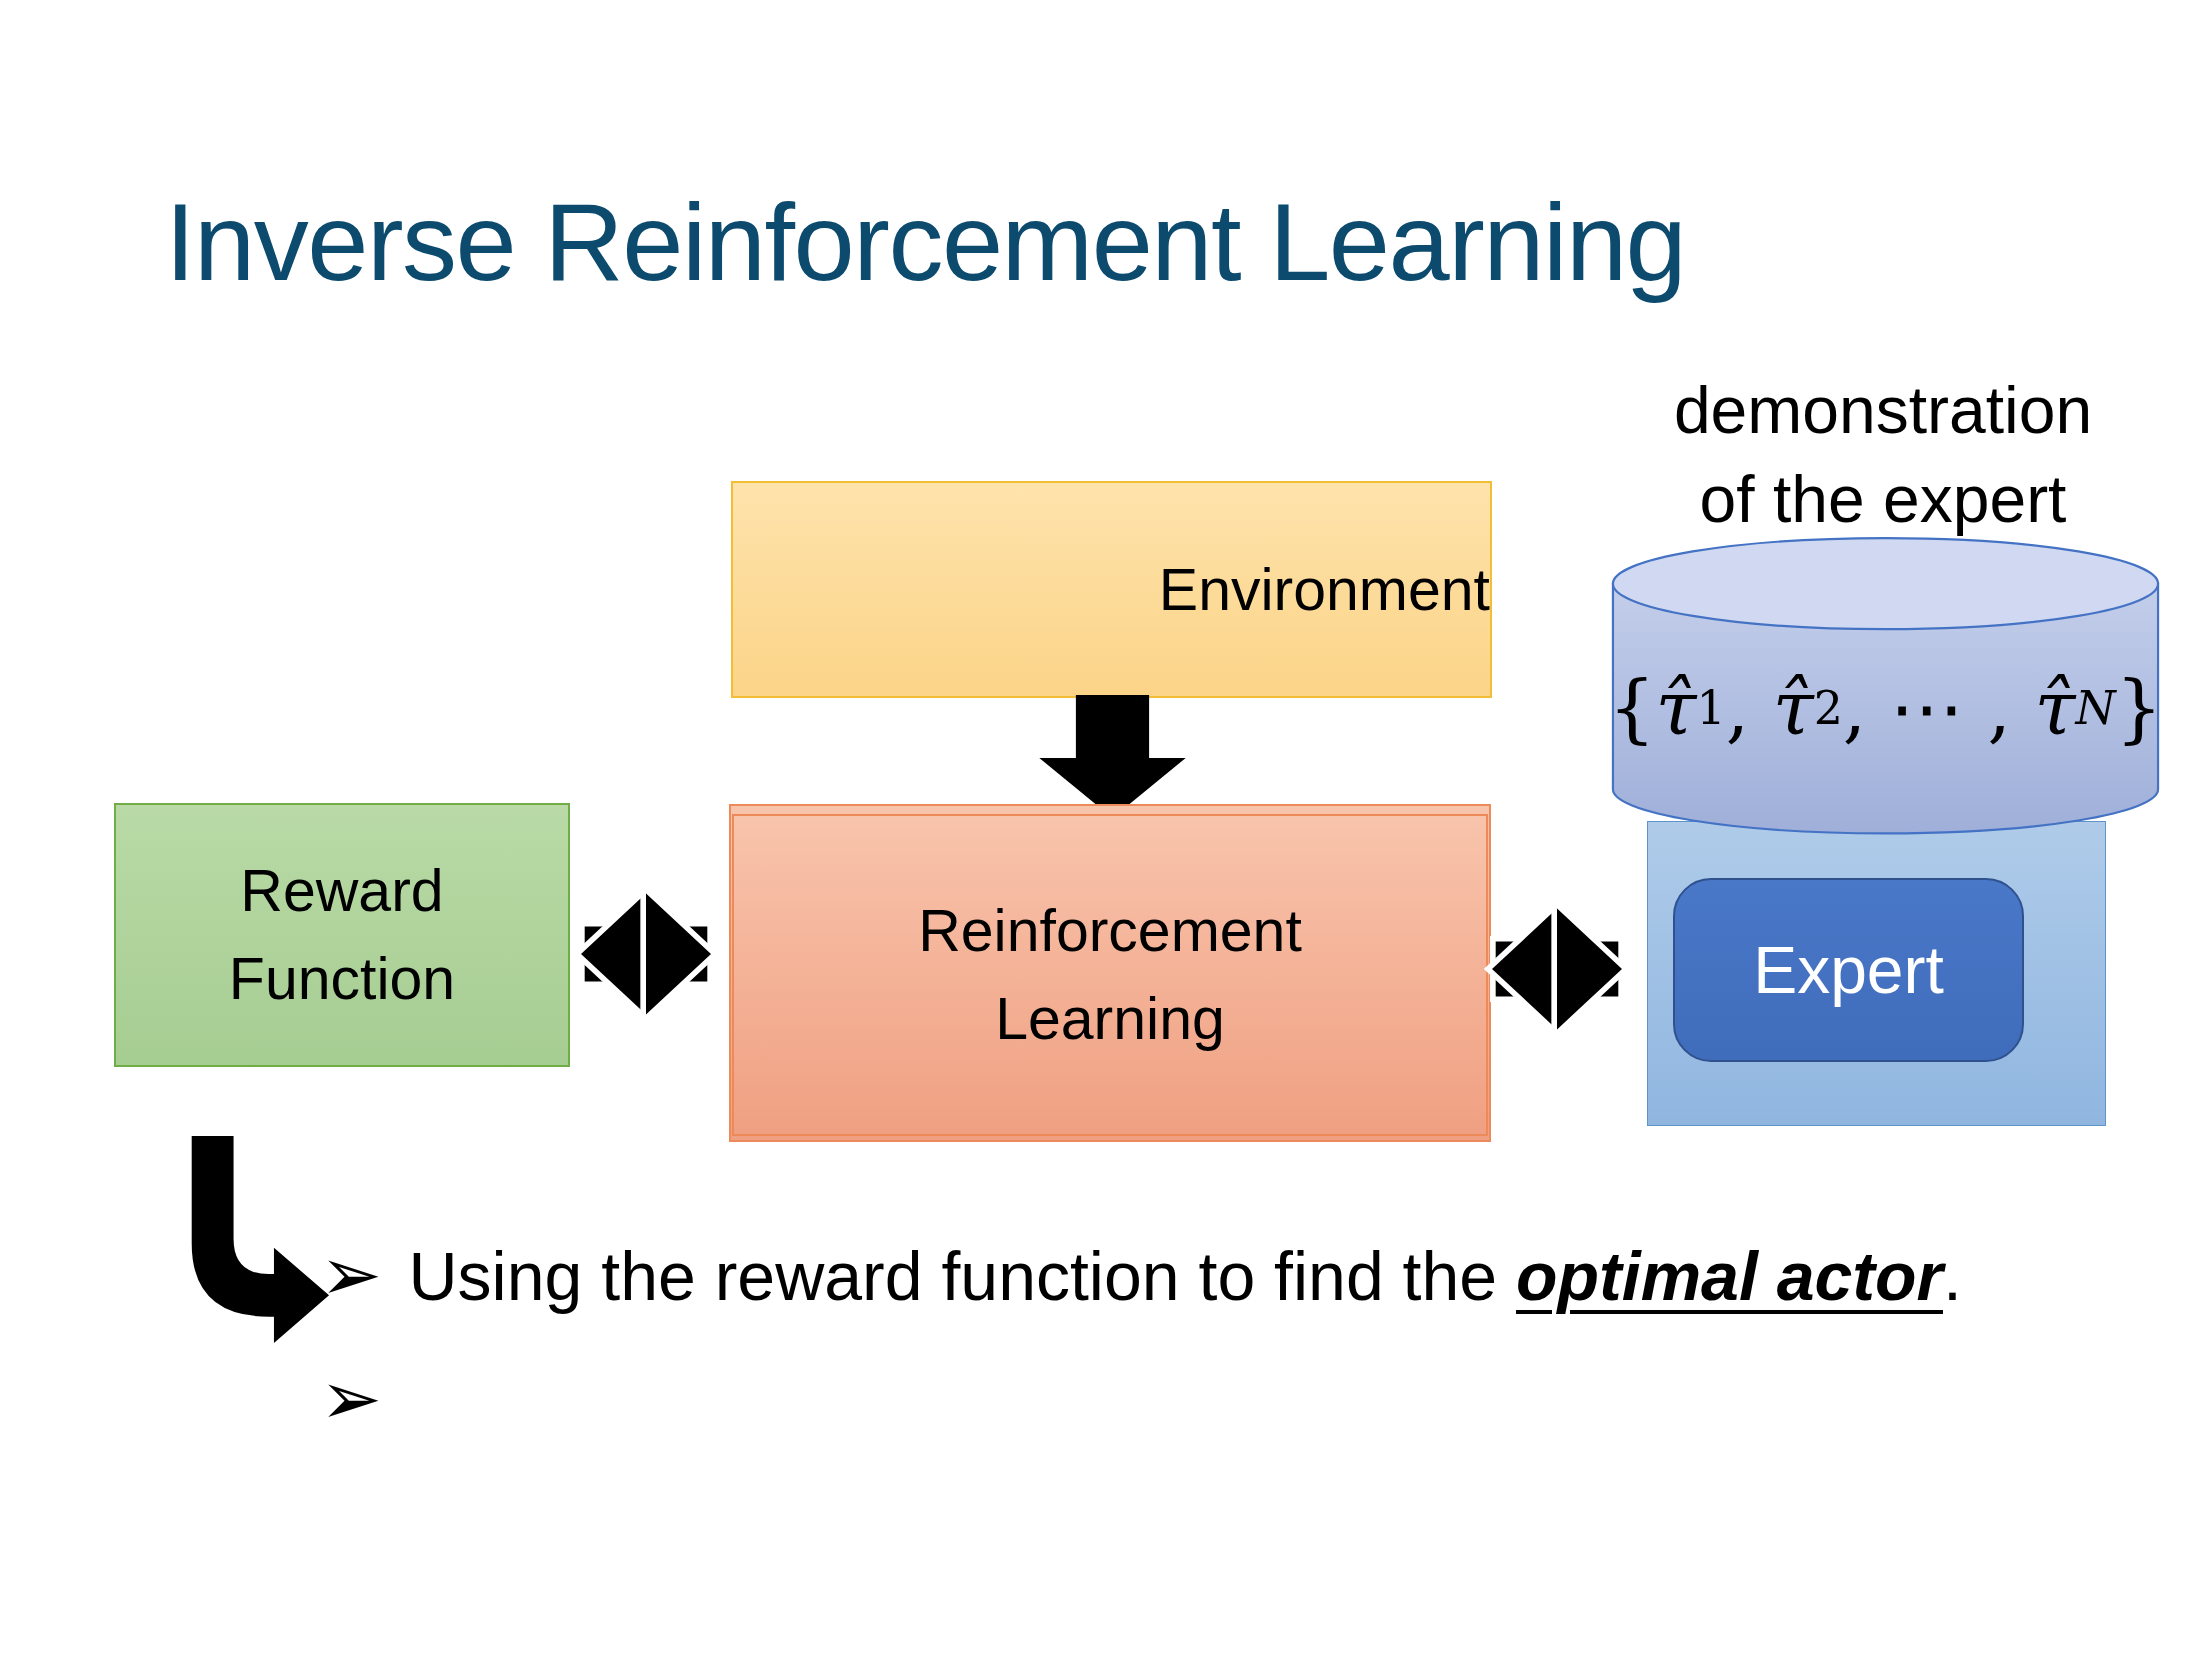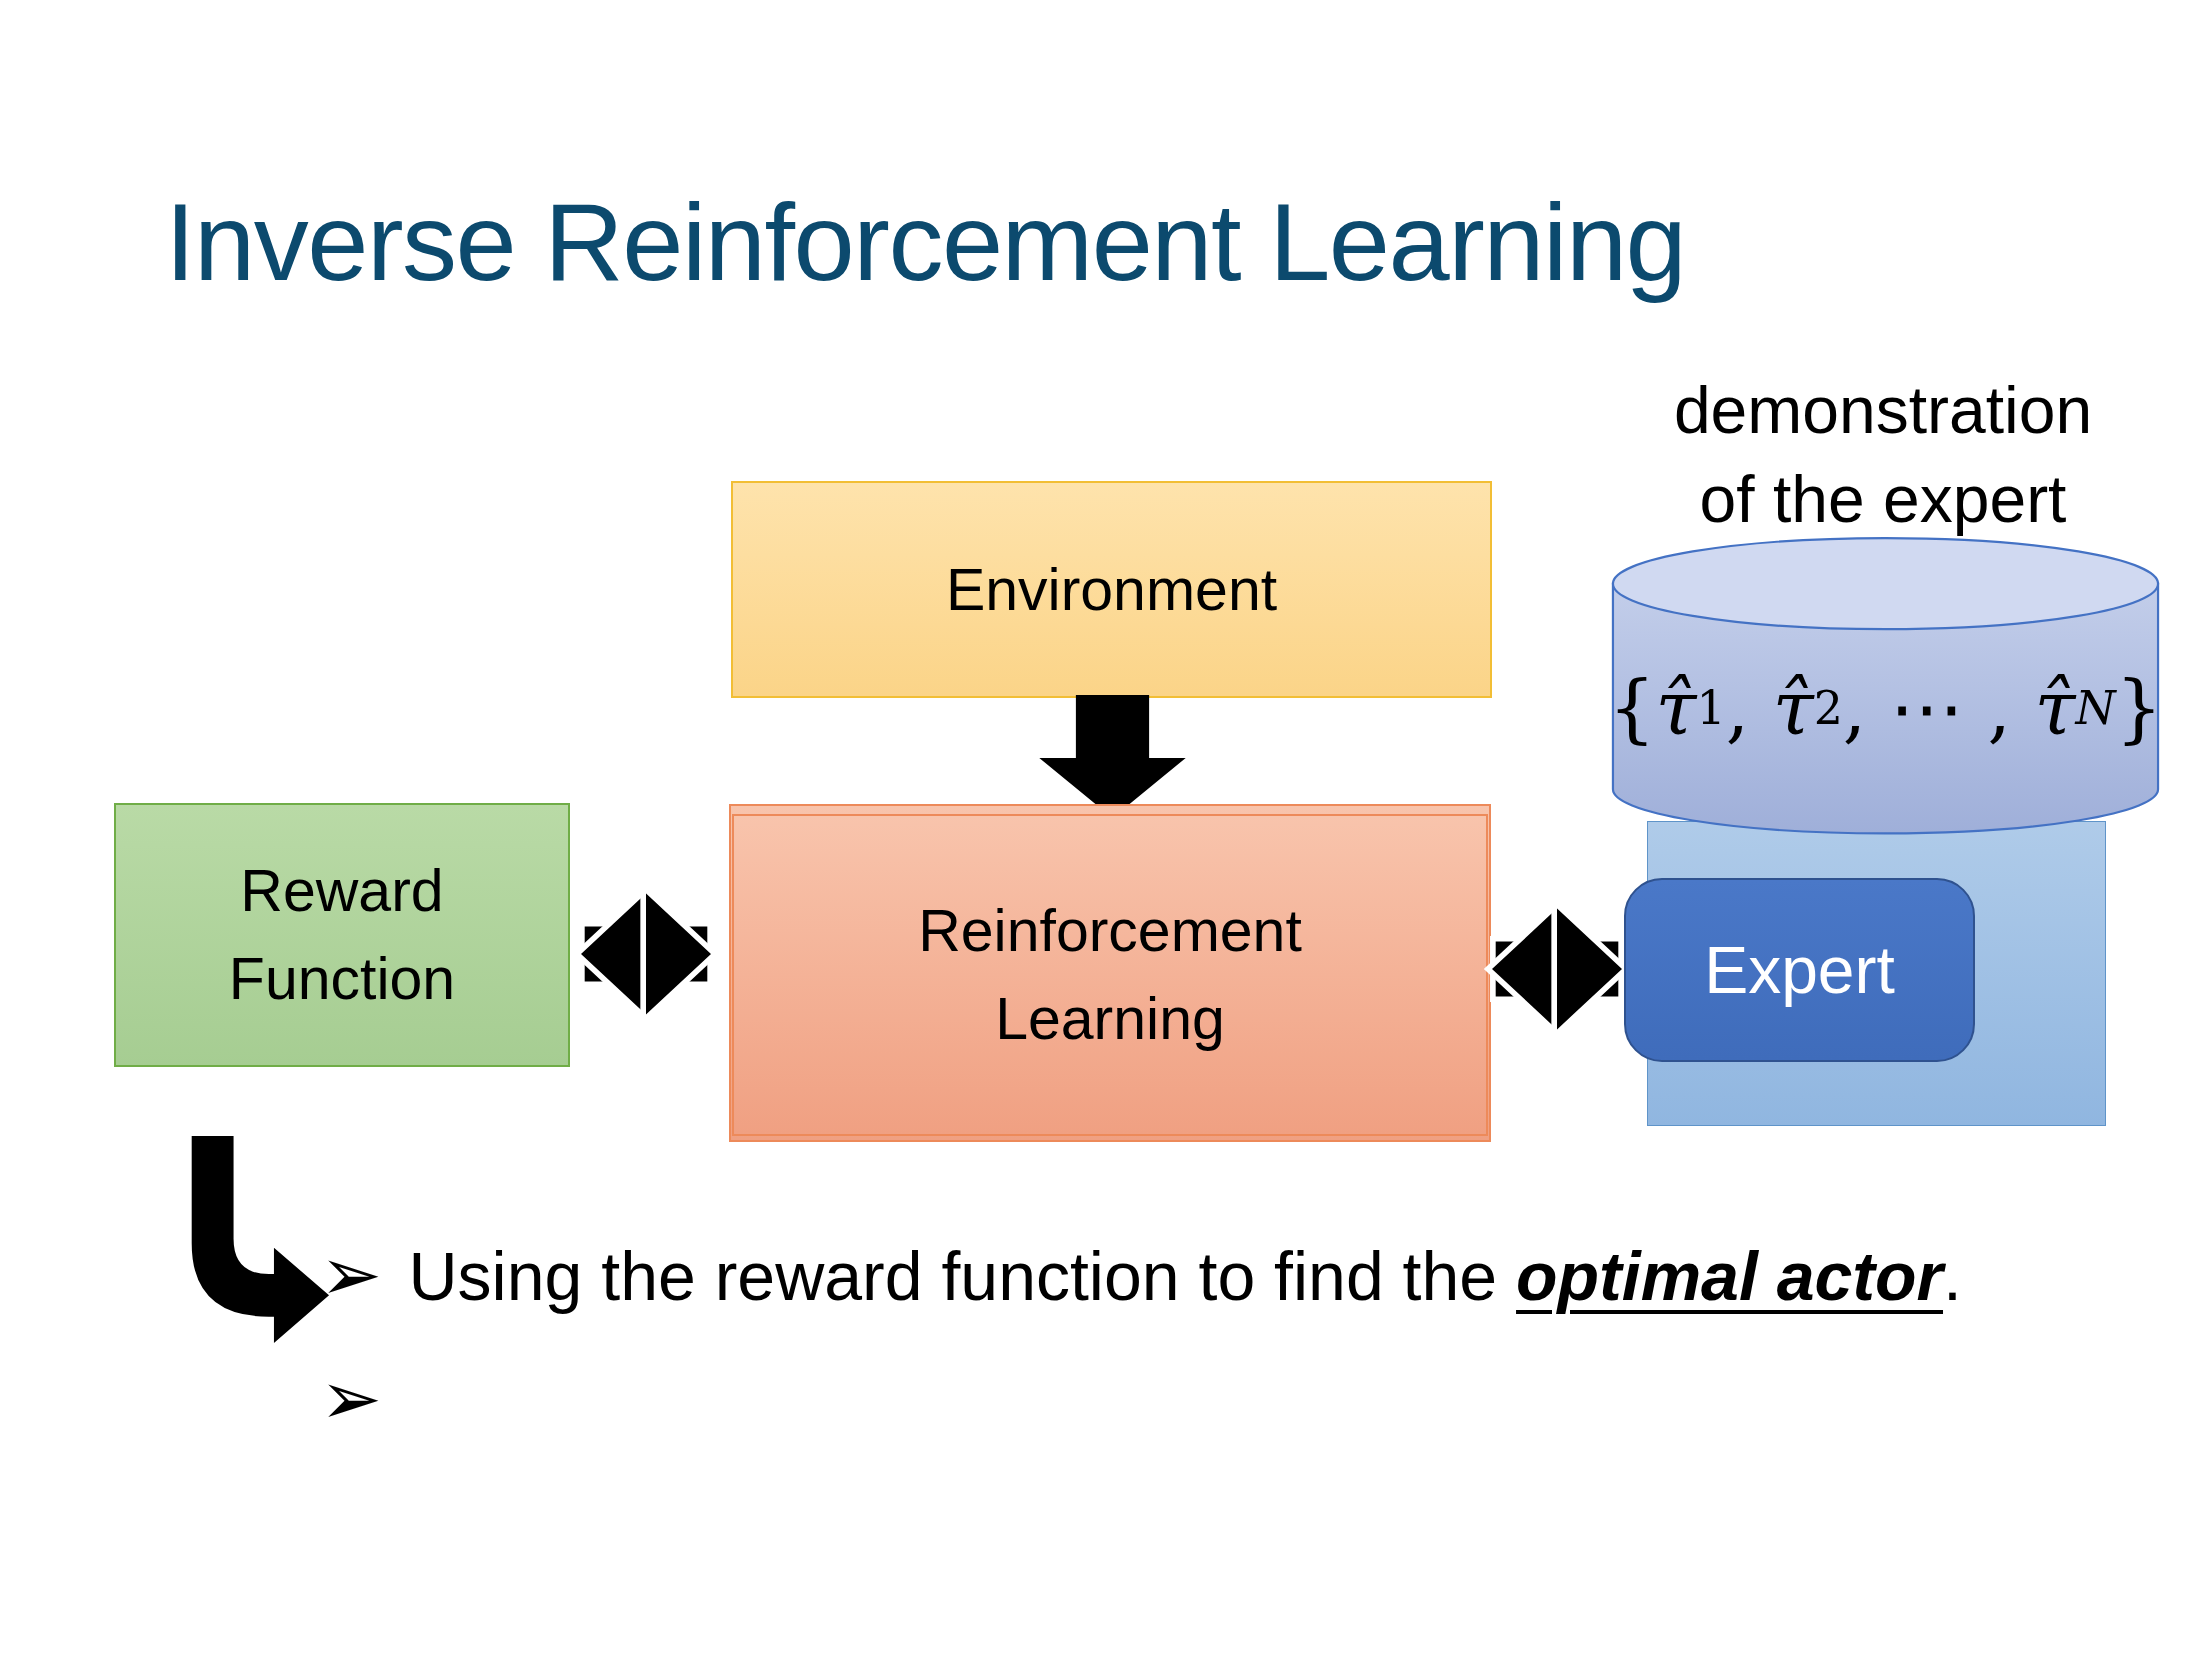--- a/index.html
+++ b/index.html
@@ -20,20 +20,21 @@
     font-size:66px;line-height:1.35;
   }
 
   .box{display:flex;align-items:center;justify-content:center;text-align:center;}
 
   #environment-box{
     left:731px;top:481px;width:761px;height:217px;
     background:linear-gradient(180deg,#FEE3AC 0%,#FBD488 100%);
     border:2.9px solid #F2BE35;box-sizing:border-box;
     font-size:59px;
+    justify-content:flex-end;
   }
 
   #rl-box-back{
     left:729px;top:804px;width:762px;height:338px;
     background:linear-gradient(180deg,#F8C4AC 0%,#F0A082 100%);
     border:2.2px solid #ED8A5A;box-sizing:border-box;
   }
   #rl-box{
     left:732px;top:814px;width:756px;height:322px;
     background:linear-gradient(180deg,#F8C4AC 0%,#F0A082 100%);
@@ -48,21 +49,21 @@
     font-size:59px;line-height:1.5;
   }
 
   #expert-container{
     left:1647px;top:821px;width:459px;height:305px;
     background:linear-gradient(180deg,#AFCBE9 0%,#90B6E0 100%);
     border:1.5px solid #5F94C9;box-sizing:border-box;
     z-index:1;
   }
   #expert-box{
-    left:1624px;top:878px;width:351px;height:184px;
+    left:1673px;top:878px;width:351px;height:184px;
     background:linear-gradient(180deg,#4A78C8 0%,#3F6CBB 100%);
     border:2.9px solid #2F528F;border-radius:38px;box-sizing:border-box;
     color:#ffffff;font-size:66px;z-index:2;
   }
 
   #cylinder{left:1610px;top:535px;width:551px;height:303px;z-index:3;}
   #formula{
     left:1610px;top:656px;width:551px;height:103px;z-index:4;
     display:flex;align-items:center;justify-content:center;
     font-family:"DejaVu Serif","Liberation Serif",serif;

